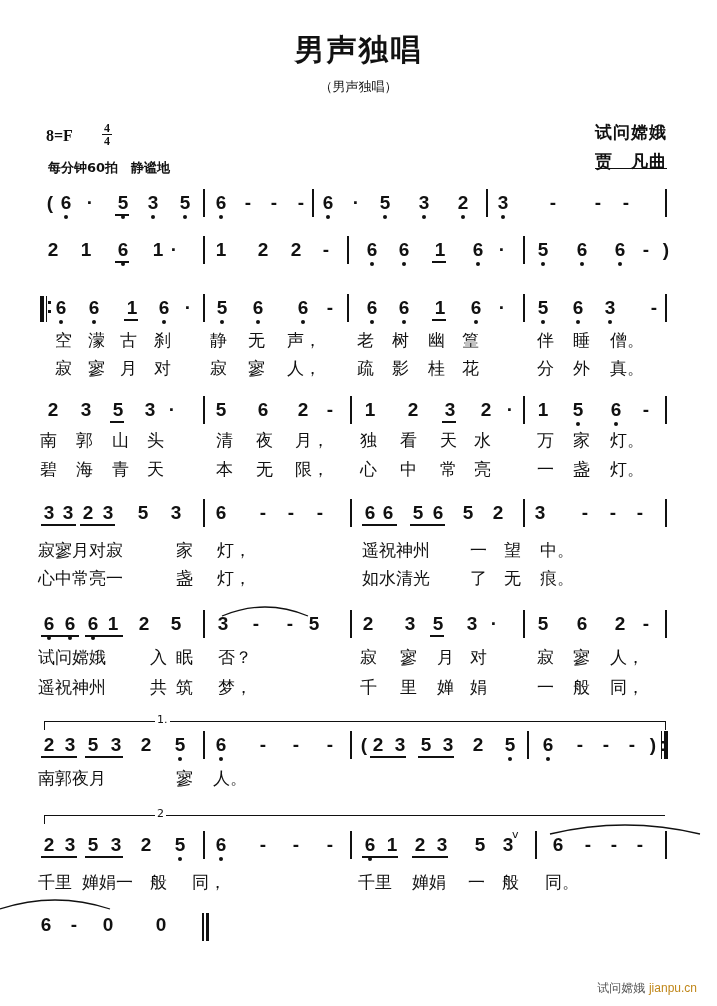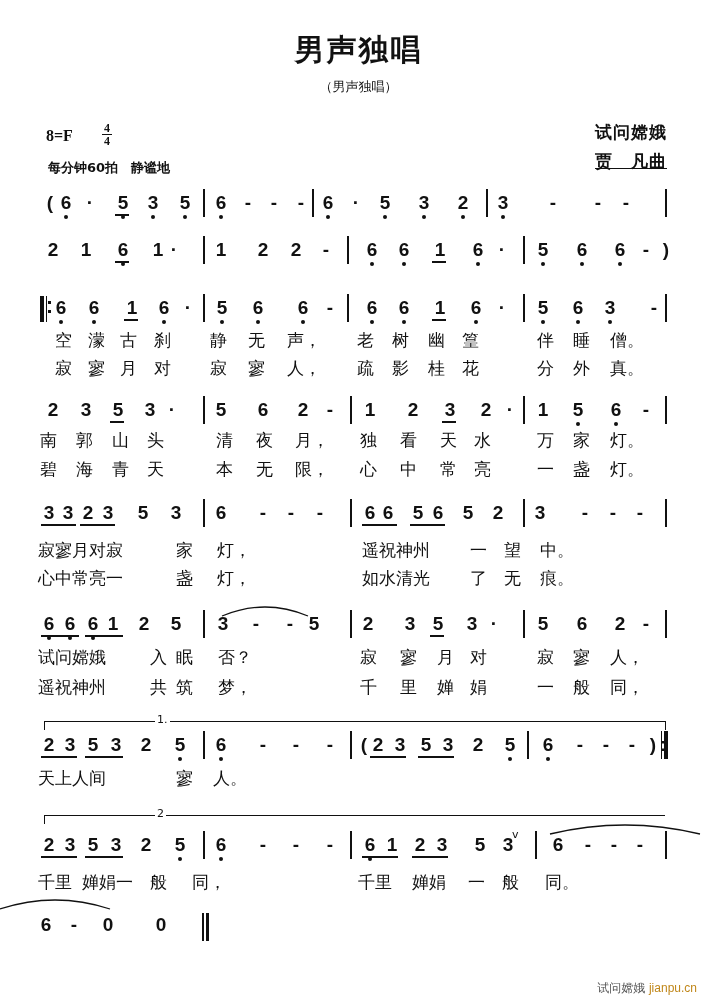--- a/index.html
+++ b/index.html
@@ -329,21 +329,21 @@
       <div class="uline" style="left: 85px; top: 756px; width: 38px;"></div>
       <div class="uline" style="left: 370px; top: 756px; width: 36px;"></div>
       <div class="uline" style="left: 418px; top: 756px; width: 36px;"></div>
       <div class="bar" style="left: 203px; top: 731px; height: 28px; width: 1.5px;"></div>
       <div class="bar" style="left: 350px; top: 731px; height: 28px; width: 1.5px;"></div>
       <div class="bar" style="left: 527px; top: 731px; height: 28px; width: 1.5px;"></div>
       <div class="bar" style="left: 661px; top: 731px; height: 28px; width: 1px;"></div>
       <div class="bar" style="left: 664px; top: 731px; height: 28px; width: 4px;"></div>
       <div class="volta l r" style="left: 44px; top: 721px; width: 620px;"></div>
       <span class="volta-num" style="left: 155px; top: 713px;">1.</span>
-      <div class="lyric" style="left: 38px; top: 768px;">天上人间</div>
+      <div class="lyric" style="left: 38px; top: 768px;">南郭夜月</div>
       <div class="lyric" style="left: 176px; top: 768px;">寥</div>
       <div class="lyric" style="left: 213px; top: 768px;">人。</div>
     </div>
     <div>
       <div class="note" style="left: 41px; top: 835px;">2</div>
       <div class="note" style="left: 62px; top: 835px;">3</div>
       <div class="note" style="left: 85px; top: 835px;">5</div>
       <div class="note" style="left: 108px; top: 835px;">3</div>
       <div class="note" style="left: 138px; top: 835px;">2</div>
       <div class="note" style="left: 172px; top: 835px;">5<span class="dot-below"></span></div>

